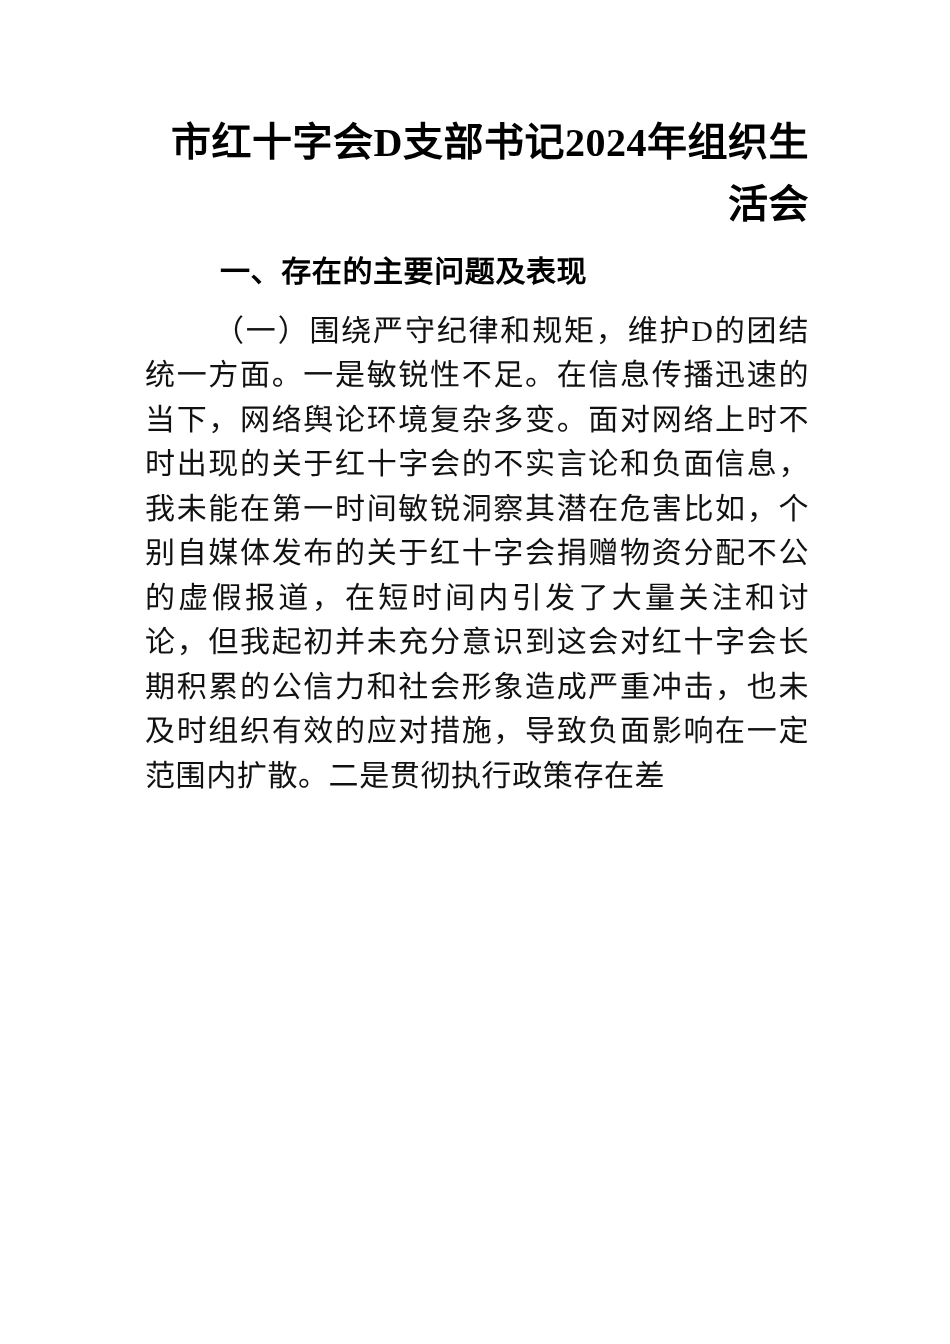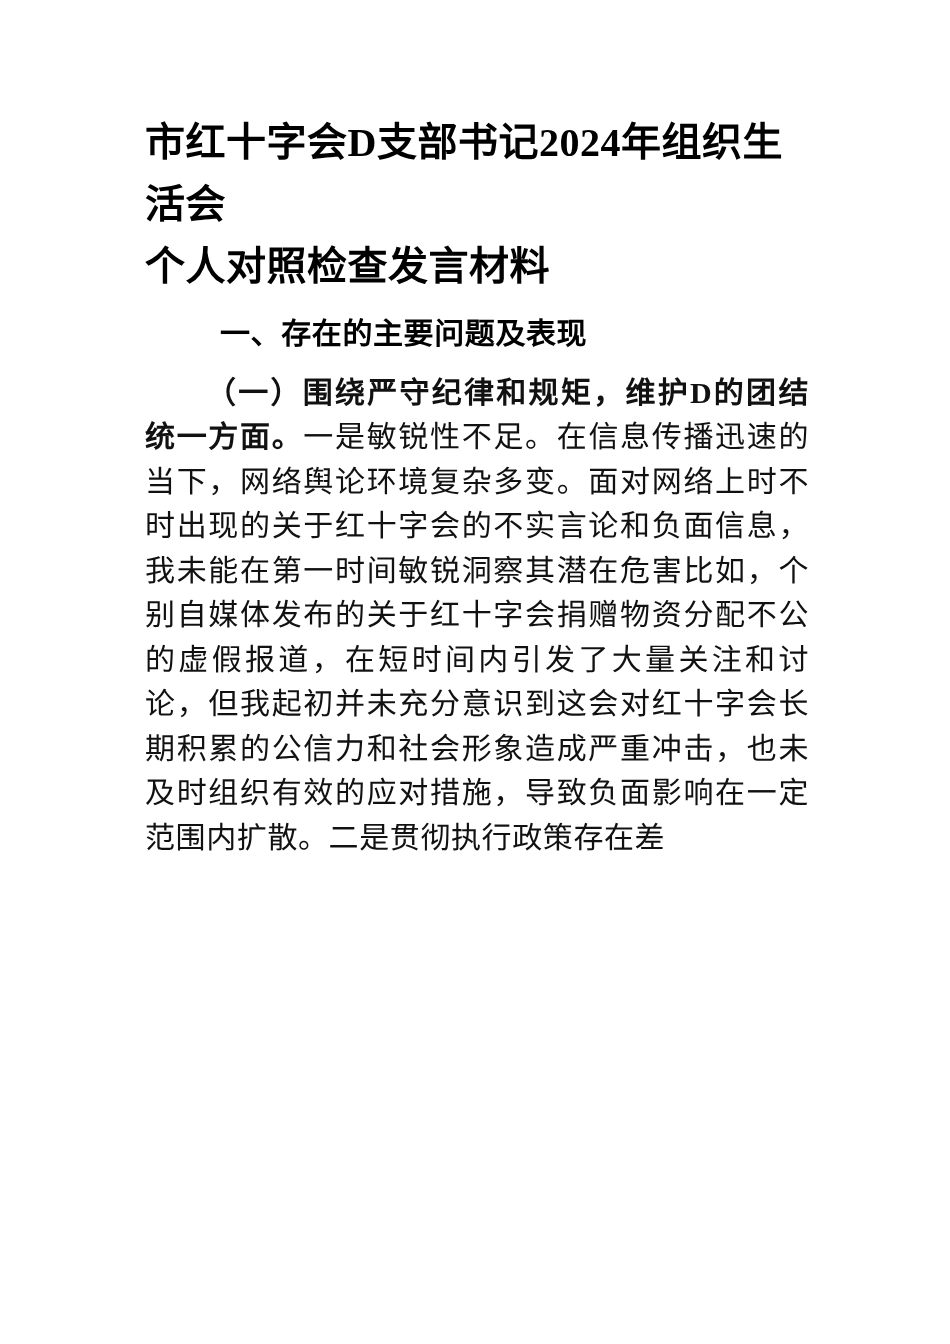--- a/index.html
+++ b/index.html
@@ -26,21 +26,21 @@
     width: 664px;
   }
 
   
   .doc-title {
     font-family: "Liberation Serif", "DejaVu Serif", serif;
     font-weight: bold;
     font-size: 40px;
     line-height: 62px;
     color: #000000;
-    text-align: left;
+    text-align: right;
     letter-spacing: 0.5px;
     margin: 0;
     padding-top: 112px;
     width: 664px;
   }
 
   .doc-title .tline {
     display: block;
   }
 
@@ -75,33 +75,33 @@
 
   
   .h2-sub {
     font-family: "Liberation Serif", "DejaVu Serif", serif;
     font-weight: bold;
     font-size: 30px;
     letter-spacing: 0.6px;
   }
 
   .para .run-bold {
-    font-weight: bold;
+    font-weight: normal;
+    margin-left: 8px;
   }
 </style>
 </head>
 <body>
 
 <div class="page">
 
   <div class="doc-body">
 
     <h1 class="doc-title">
       <span class="tline">市红十字会D支部书记2024年组织生活会</span>
-      <span class="tline">个人对照检查发言材料</span>
     </h1>
 
 
     <p class="h1-section">一、存在的主要问题及表现</p>
 
     <p class="para"><span class="h2-sub run-bold">（一）围绕严守纪律和规矩，维护D的团结统一方面。</span><span>一是敏锐性不足。在信息传播迅速的当下，网络舆论环境复杂多变。面对网络上时不时出现的关于红十字会的不实言论和负面信息，我未能在第一时间敏锐洞察其潜在危害比如，个别自媒体发布的关于红十字会捐赠物资分配不公的虚假报道，在短时间内引发了大量关注和讨论，但我起初并未充分意识到这会对红十字会长期积累的公信力和社会形象造成严重冲击，也未及时组织有效的应对措施，导致负面影响在一定范围内扩散。二是贯彻执行政策存在差</span></p>
 
   </div>
 
 </div>

